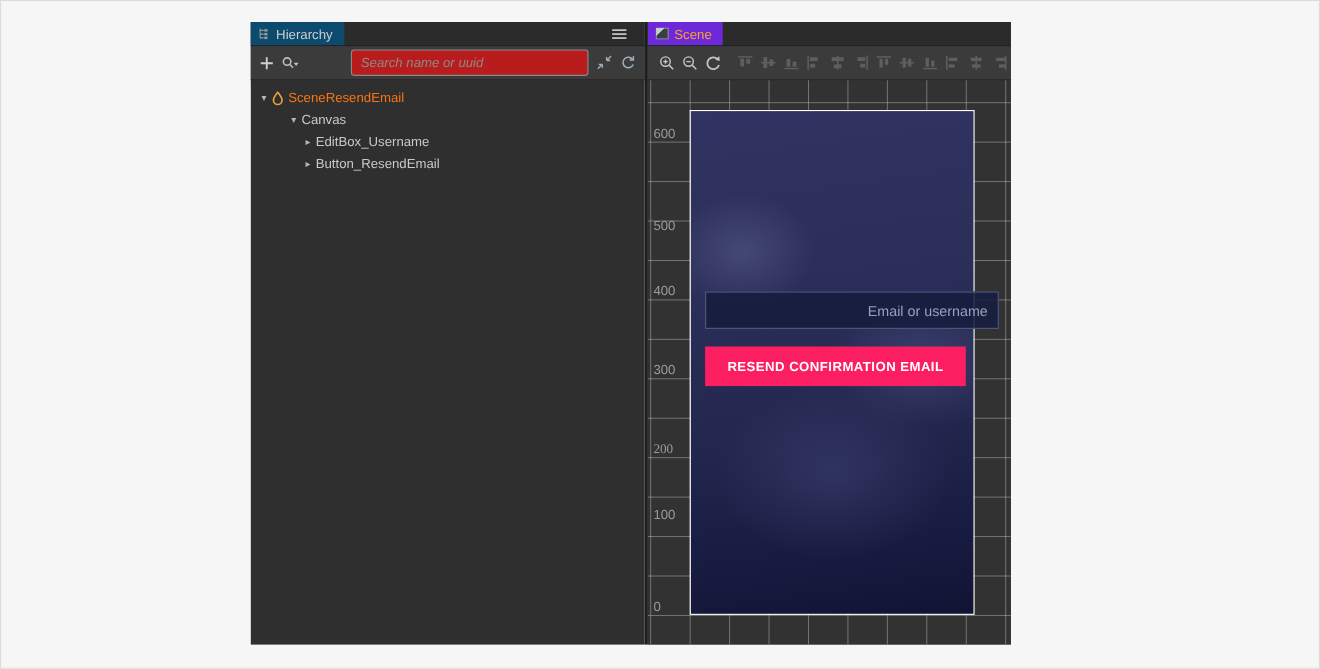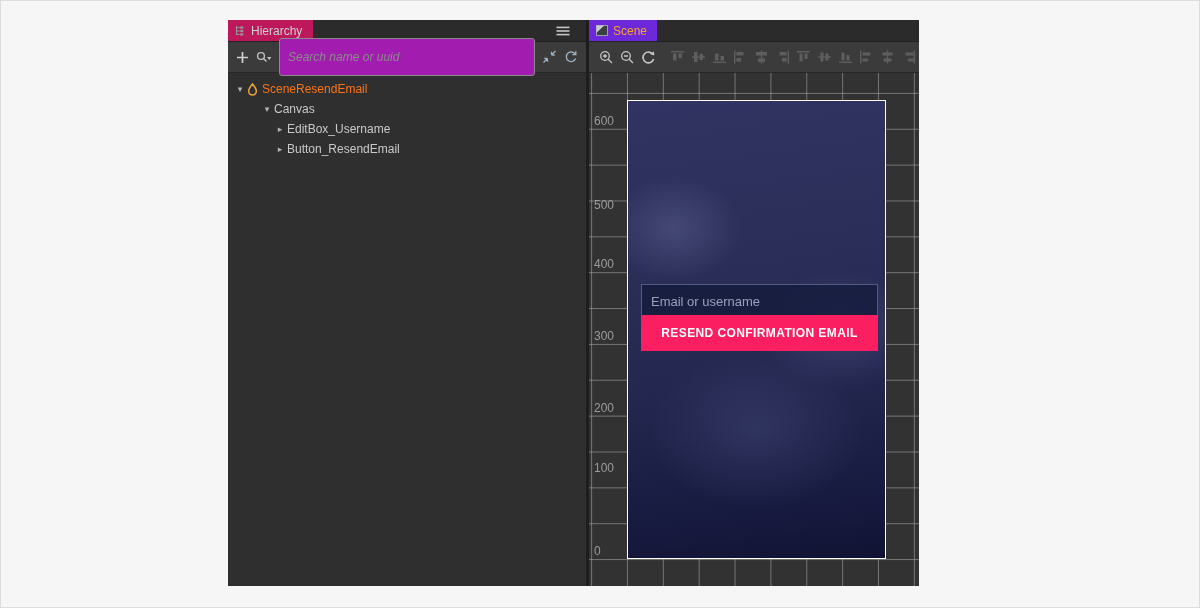--- a/index.html
+++ b/index.html
@@ -6,30 +6,30 @@
   body{width:1200px;height:608px;position:relative;background:#f6f6f6;
        font-family:"Liberation Sans",sans-serif;overflow:hidden;}
   .frame{position:absolute;inset:0;border:1px solid #dcdcdc;pointer-events:none;z-index:50;}
 
   .editor{position:absolute;left:228px;top:20px;width:691px;height:566px;display:flex;}
 
   
   .hier{width:358px;display:flex;flex-direction:column;background:#2f2f2f;}
   .tabbar{height:21px;background:#2b2b2b;display:flex;align-items:stretch;border-bottom:1px solid #222;}
   .tab{display:flex;align-items:center;gap:5px;padding:0 11px 0 6px;font-size:12px;color:#cfcfcf;}
-  .tab.hier-tab{background:#be185d;}
+  .tab.hier-tab{background:#0c4a6e;}
   .tabbar .spacer{flex:1;}
   .menu-btn{display:flex;align-items:center;padding:0 4px;margin-right:12px;cursor:pointer;}
 
   .toolbar{height:30px;background:#3b3b3b;display:flex;align-items:center;gap:7px;
            padding:0 8px;border-bottom:1px solid #272727;}
   .tool-ic{display:flex;align-items:center;justify-content:center;flex:0 0 auto;}
-  .search-input{flex:1;height:38px;box-sizing:border-box;background:#a21caf;border:1px solid #8a8a8a;
+  .search-input{flex:1;height:24px;box-sizing:border-box;background:#b91c1c;border:1px solid #8a8a8a;
                 border-radius:3px;color:#c0c0c0;font-size:12px;font-style:italic;padding:0 8px;outline:none;
-                font-family:"Liberation Sans",sans-serif;}
+                font-family:"Liberation Sans",sans-serif;margin-left:40px;}
   .search-input::placeholder{color:#8b8b8b;font-style:italic;}
 
   .tree{flex:1;padding-top:6px;overflow:hidden;}
   .row{display:flex;align-items:center;height:20px;position:relative;font-size:12px;color:#c9c9c9;cursor:default;}
   .row.sel{background:#4a4a4a;}
   .caret{width:14px;flex:0 0 14px;text-align:center;font-size:9px;color:#b5b5b5;line-height:20px;}
   .node-ic{width:12px;flex:0 0 12px;margin-right:3px;display:flex;align-items:center;}
   .lock{position:absolute;left:4px;top:5px;}
 
   .divider{width:3px;background:#1d1d1d;}
@@ -49,23 +49,23 @@
     background-position:2.1px 19.9px;}
   .ruler-label{position:absolute;left:5px;font-size:12px;color:#9b9b9b;pointer-events:none;}
 
   .canvas{position:absolute;left:38px;top:27px;width:259px;height:459px;box-sizing:border-box;
     border:1px solid #ffffff;
     background:
       radial-gradient(95px 75px at 18% 28%, rgba(125,130,180,.30), transparent 70%),
       radial-gradient(120px 85px at 82% 50%, rgba(115,125,185,.26), transparent 70%),
       radial-gradient(150px 110px at 50% 72%, rgba(105,115,175,.22), transparent 72%),
       linear-gradient(172deg,#313462 0%, #2b2e58 35%, #23264e 62%, #181b40 86%, #111334 100%);}
-  .cv-input{position:absolute;left:13px;top:183px;width:237px;height:34px;box-sizing:border-box;
+  .cv-input{position:absolute;left:13px;top:164px;width:267px;height:34px;box-sizing:border-box;
     background:rgba(22,29,62,.88);border:1px solid #4f5b82;color:#e6e9f2;font-size:13px;
-    padding:0 9px;outline:none;font-family:"Liberation Sans",sans-serif;}
+    padding:0 9px;outline:none;font-family:"Liberation Sans",sans-serif;text-align:right;}
   .cv-input::placeholder{color:#98a0ba;font-style:normal;}
   .cv-button{position:absolute;left:13px;top:214px;width:237px;height:36px;border:none;cursor:pointer;
     color:#ffffff;font-weight:bold;font-size:12px;letter-spacing:.4px;
     display:flex;align-items:center;justify-content:center;font-family:"Liberation Sans",sans-serif;}
 </style>
 </head>
 <body>
 
 <div class="frame"></div>
 
@@ -311,19 +311,19 @@
     </div>
     <div class="viewport" id="viewport">
       <div class="canvas">
         <input class="cv-input" placeholder="Email or username" style="">
         <button class="cv-button" id="resend-btn" style="background: rgb(251, 30, 96); text-align: right;">RESEND CONFIRMATION EMAIL</button>
       </div>
     <span class="ruler-label" style="top: 40.68px;">600</span>
         <span class="ruler-label" style="top: 125px;">500</span>
         <span class="ruler-label" style="top: 184.12px;">400</span>
         <span class="ruler-label" style="top: 255.84px;">300</span>
-        <span class="ruler-label" style="top: 327.56px;">200</span>
+        <span class="ruler-label" style="top: 327.56px; font-family: Liberation Serif, serif;">200</span>
         <span class="ruler-label" style="top: 388px;">100</span>
         <span class="ruler-label" style="top: 471px;">0</span>
       </div>
   </div>
 
 </div>
 
 </body></html>

